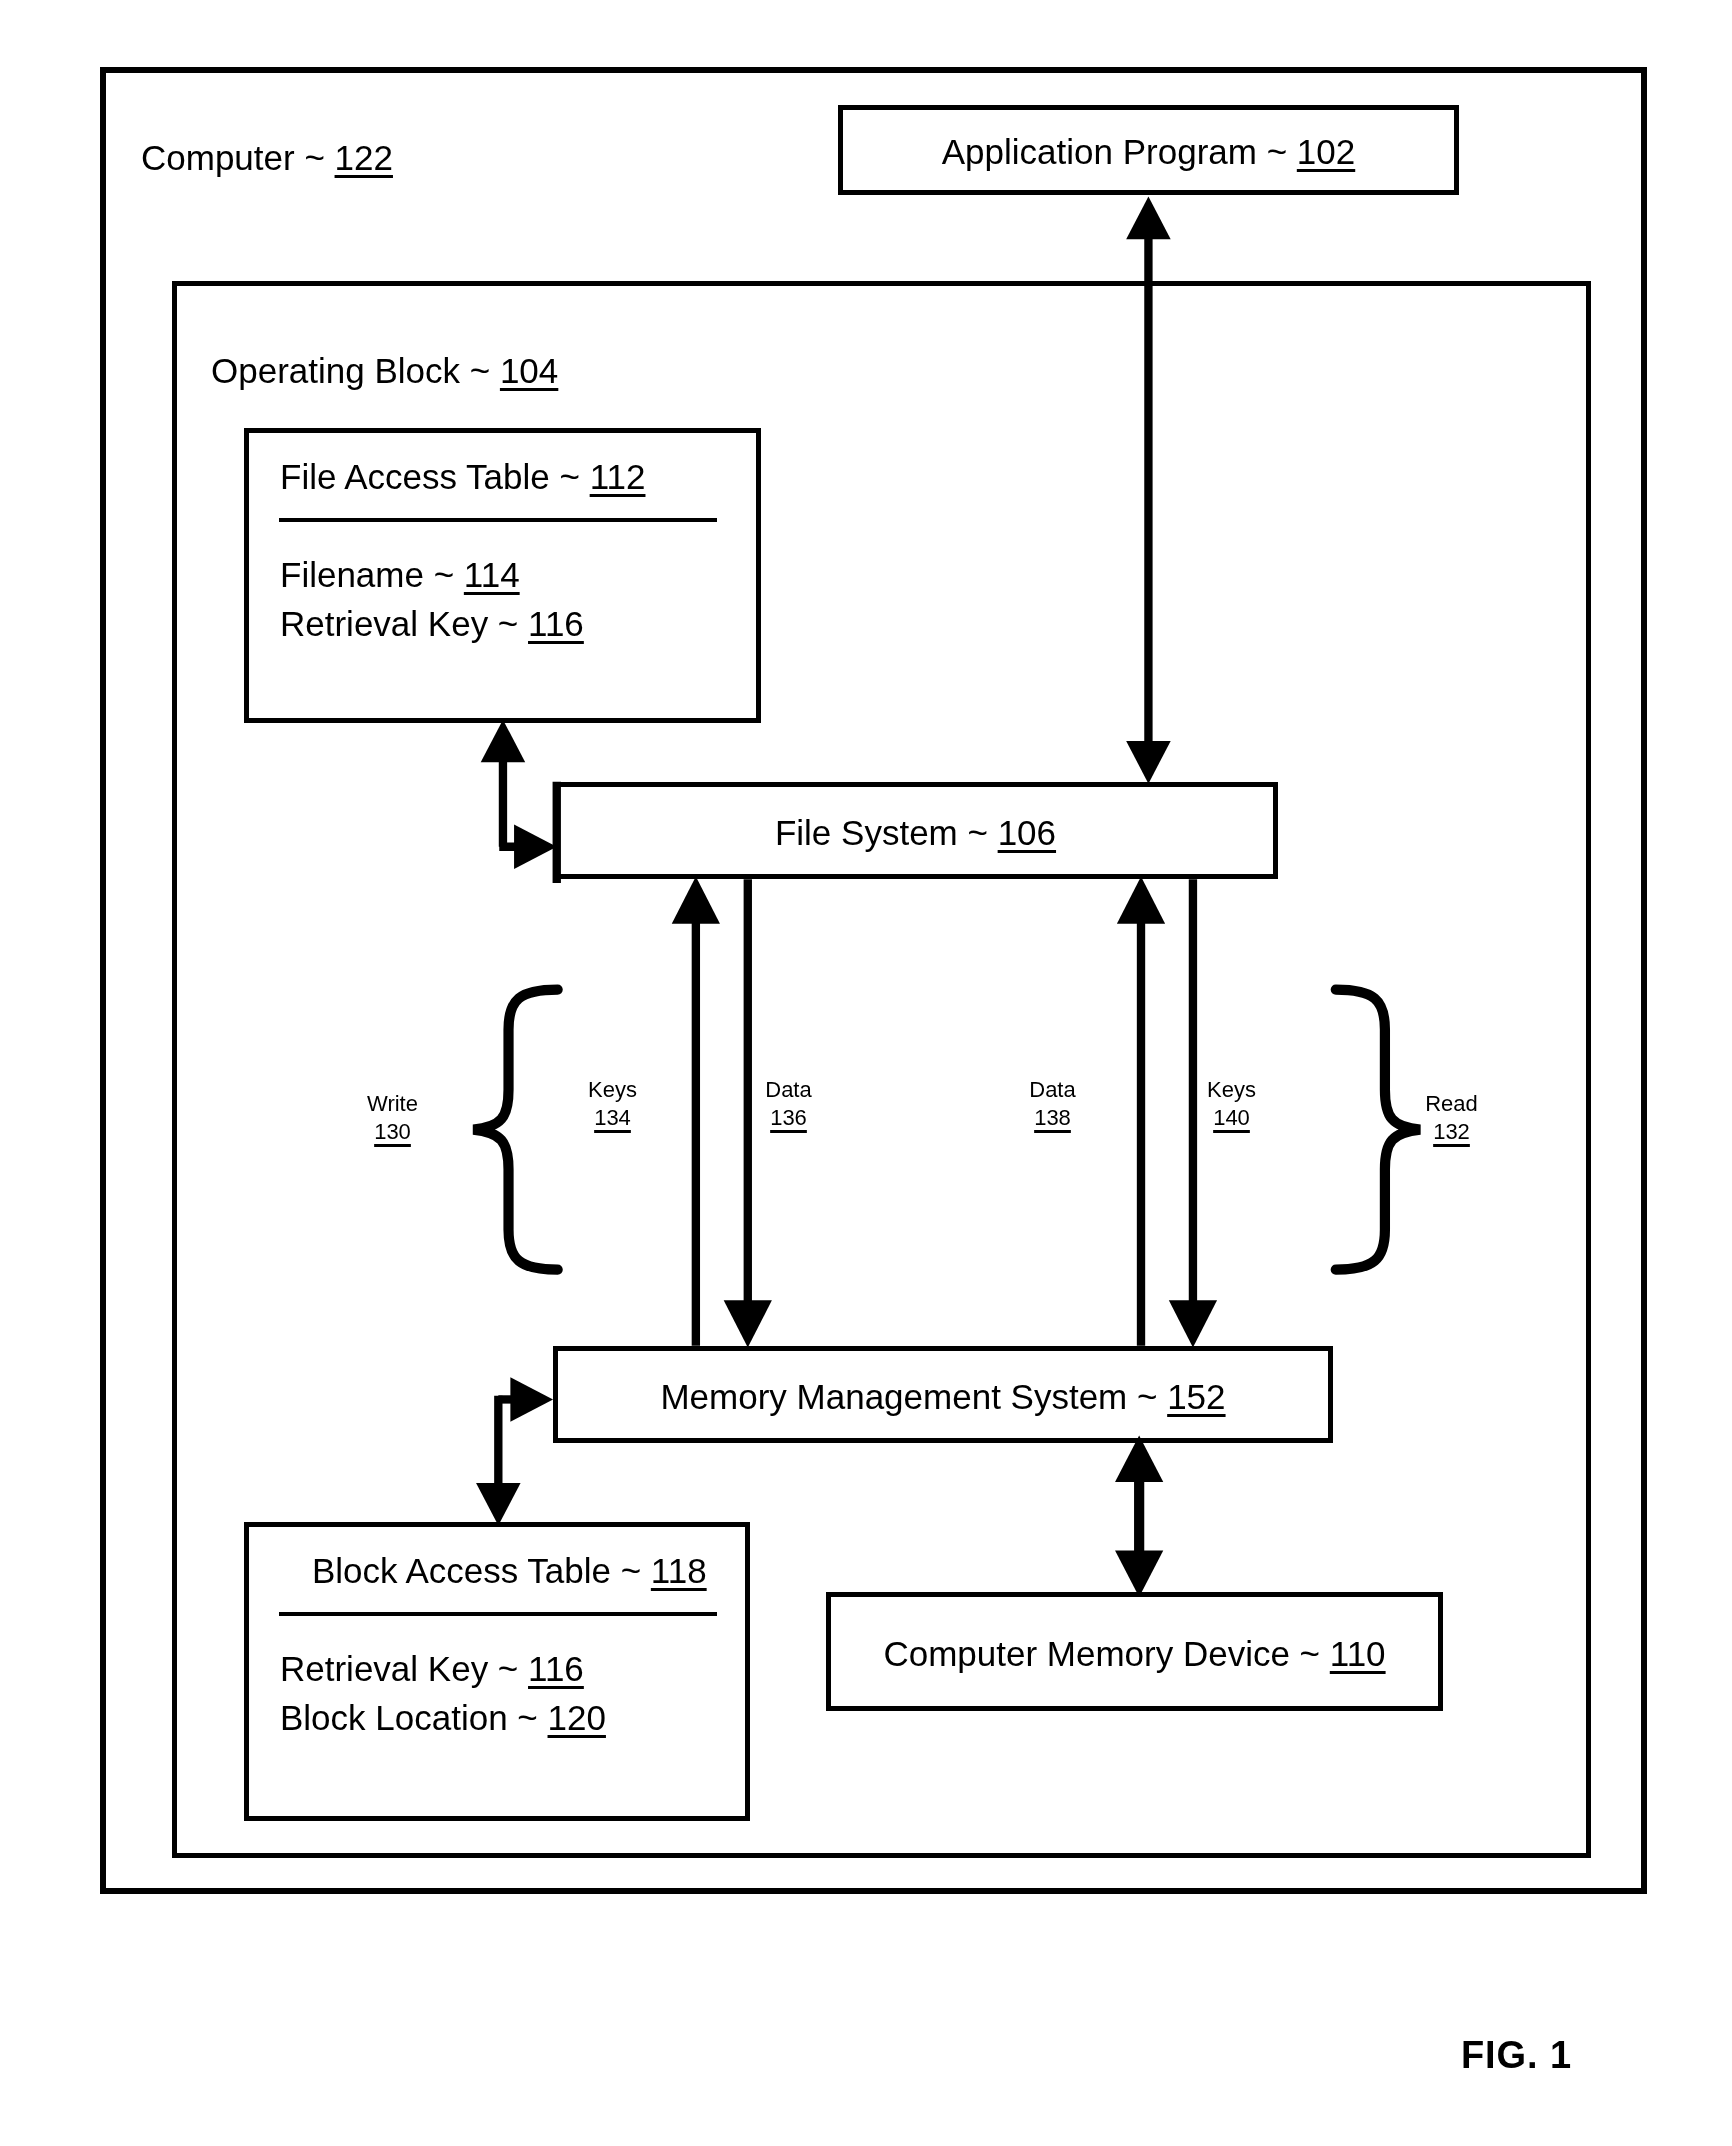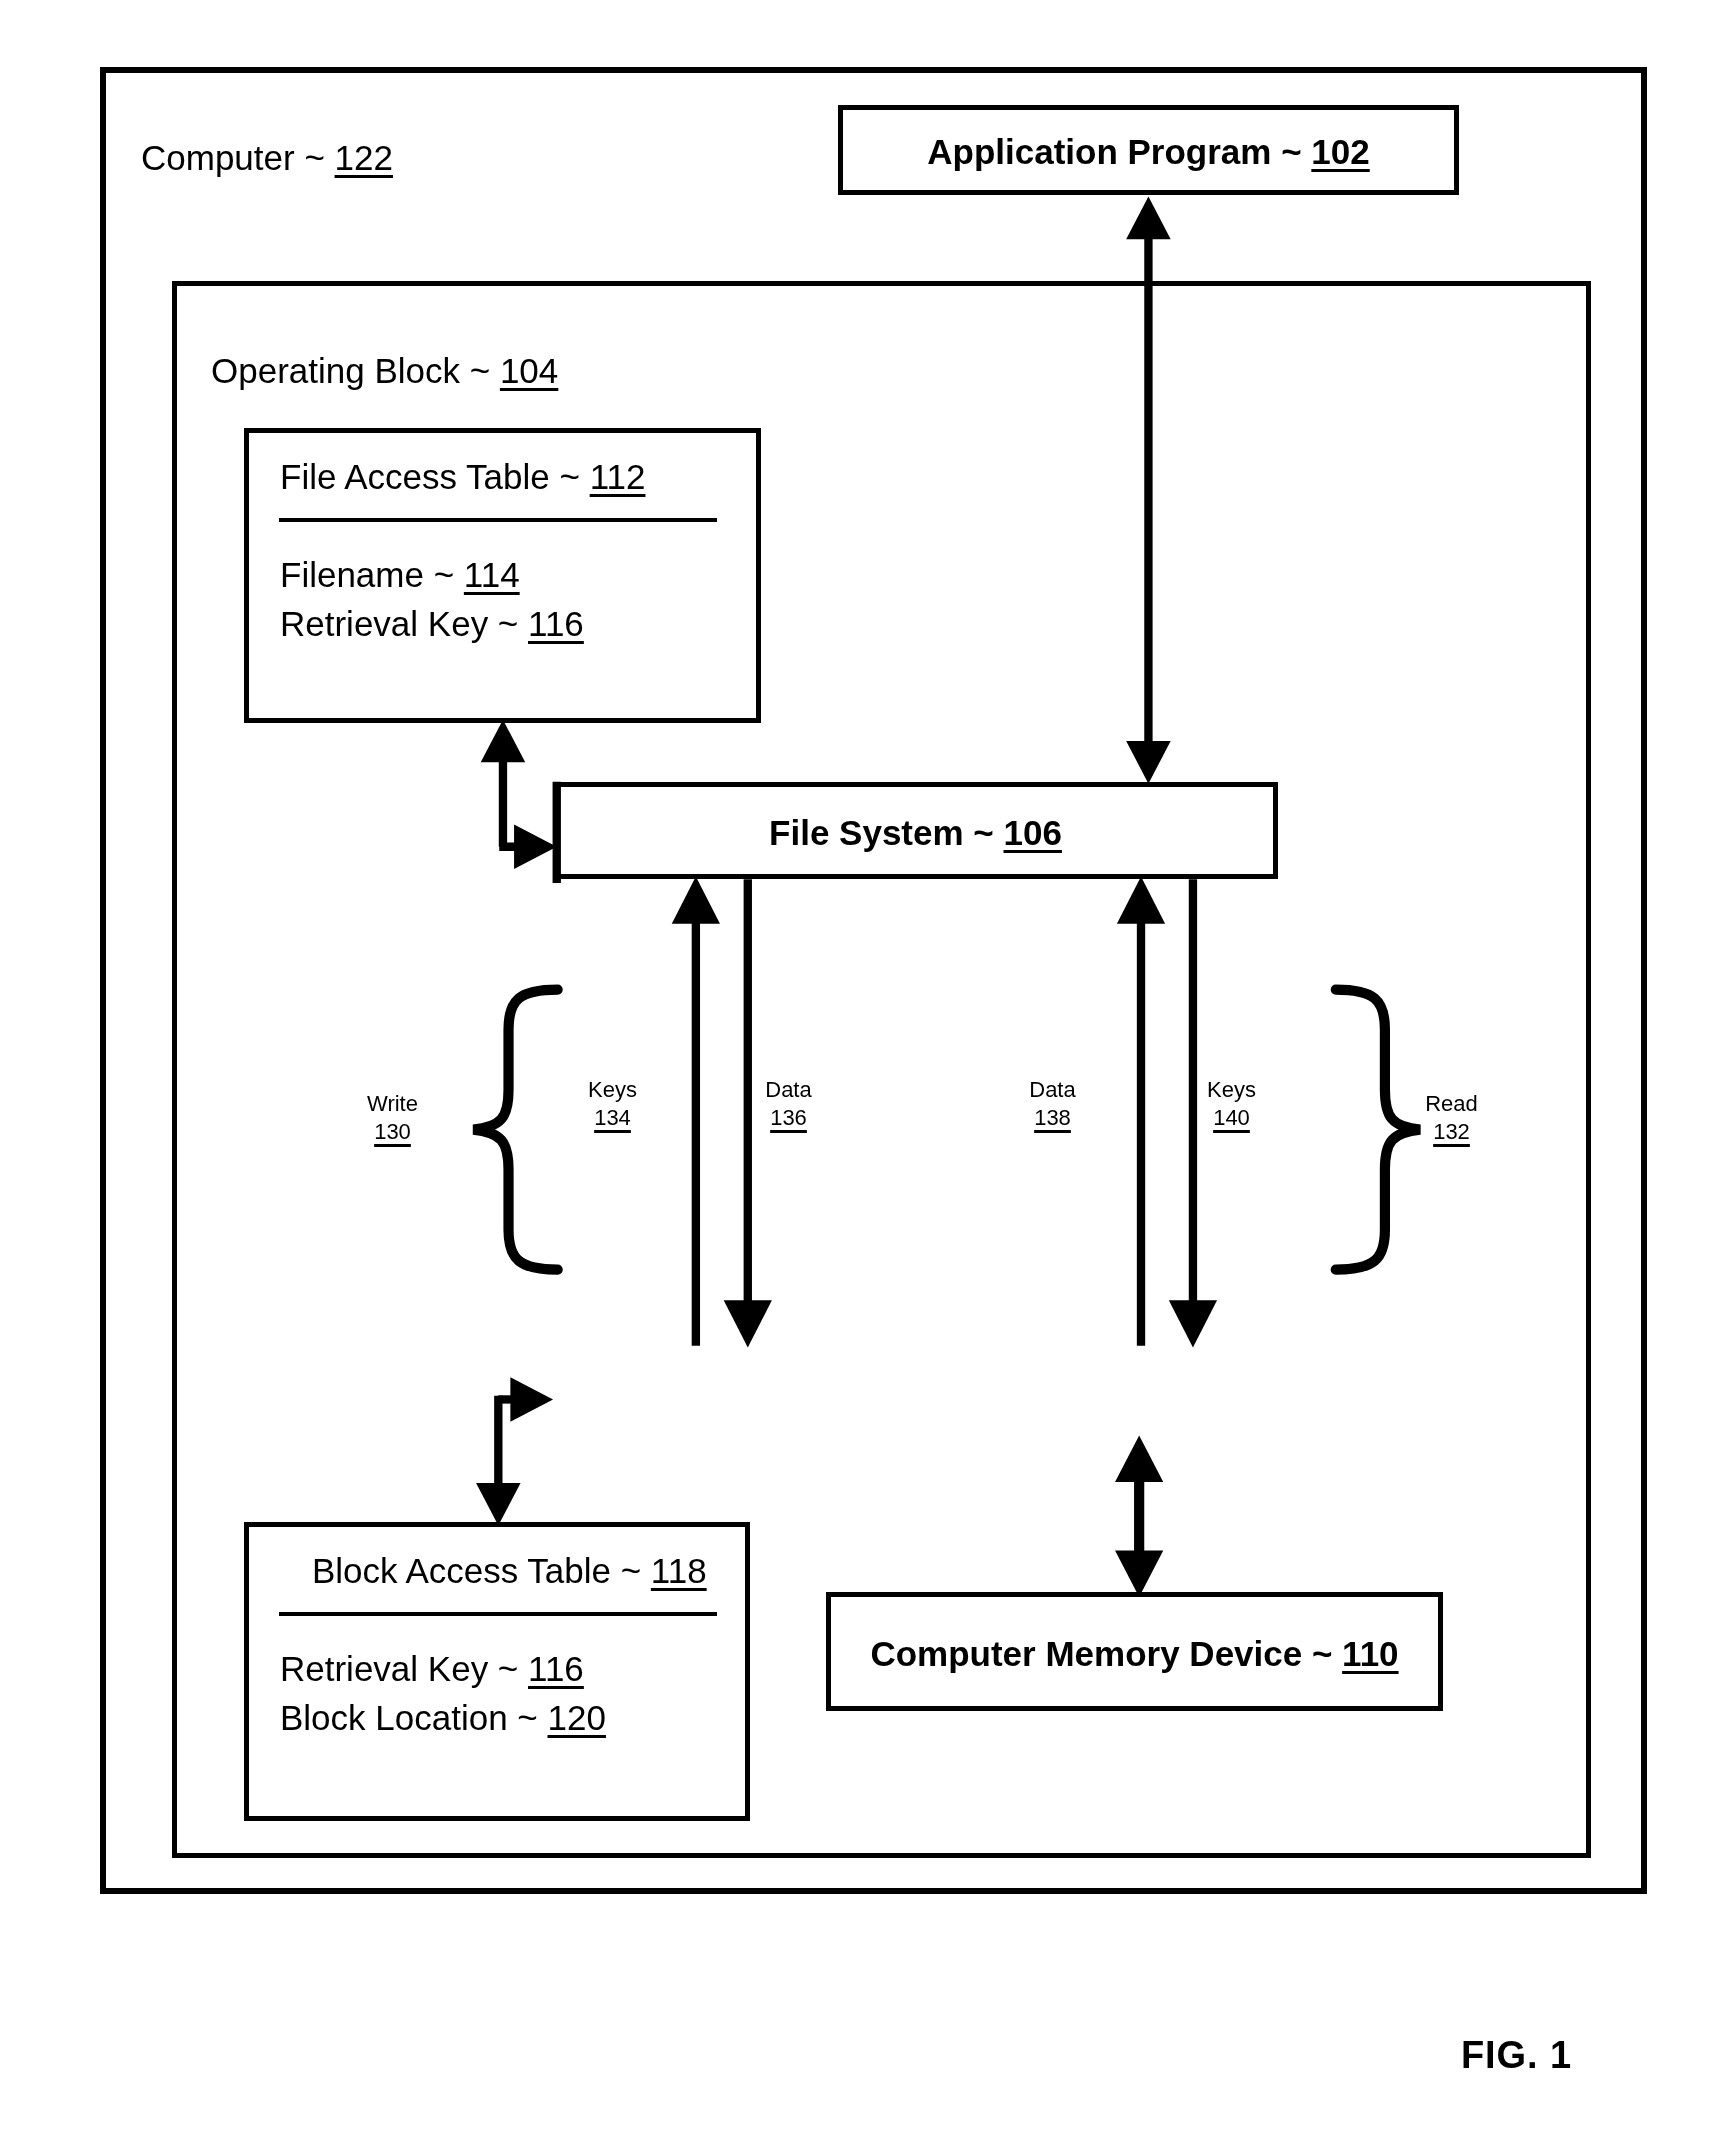--- a/index.html
+++ b/index.html
@@ -41,21 +41,20 @@
     text-underline-offset: 4.6px;
     text-decoration-thickness: 2.8px;
   }
   .centered-title {
     position: absolute;
     left: 0;
     right: 0;
     text-align: center;
     font-size: 35px;
     white-space: nowrap;
-    font-weight: bold;
   }
   .table-head {
     position: absolute;
     font-size: 35px;
     white-space: nowrap;
   }
   .head-rule {
     position: absolute;
     height: 3.7px;
     background: #000000;
@@ -123,20 +122,25 @@
       <span>Retrieval Key ~ </span><span class="u">116</span>
     </div>
   </div>
 
   <div class="box" style="left:553px; top:782px; width:725px; height:97px;">
     <div class="centered-title" style="top:26px;">
       <span>File System ~ </span><span class="u">106</span>
     </div>
   </div>
 
+  <div class="box" style="left:553px; top:1346px; width:780px; height:97px;">
+    <div class="centered-title" style="top:26px;">
+      <span>Memory Management System ~ </span><span class="u">152</span>
+    </div>
+  </div>
 
   <div class="box" style="left:244px; top:1522px; width:506px; height:299px;">
     <div class="table-head" style="left:31px; top:24px;margin-left:32px;">
       <span>Block Access Table ~ </span><span class="u">118</span>
     </div>
     <div class="head-rule" style="left:30px; top:85px; width:438px;"></div>
     <div class="table-row" style="left:31px; top:122px;">
       <span>Retrieval Key ~ </span><span class="u">116</span>
     </div>
     <div class="table-row" style="left:31px; top:171px;">

